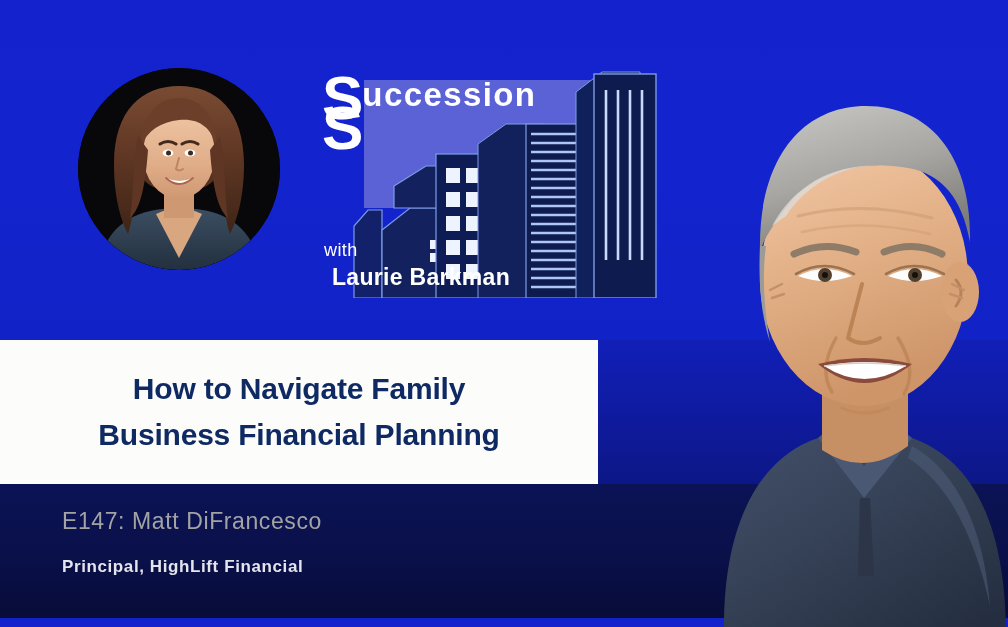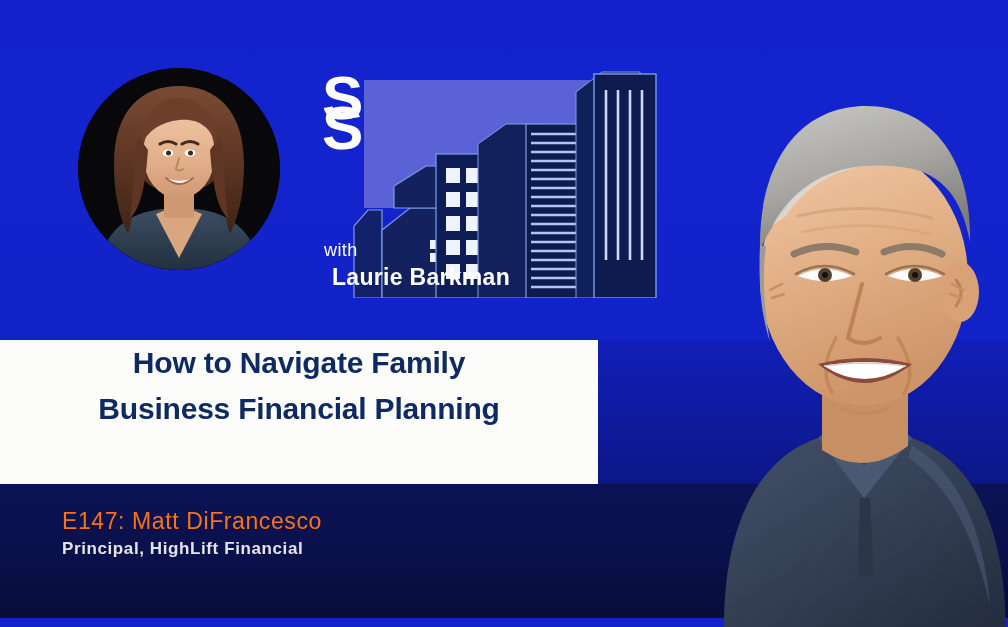--- a/index.html
+++ b/index.html
@@ -41,20 +41,21 @@
 
   
   .title-card {
     position: absolute;
     left: 0; top: 340px;
     width: 598px; height: 144px;
     background: #FCFCFA;
     display: flex;
     flex-direction: column;
     align-items: center;
+    justify-content: center;
   }
   .title-line {
     color: #0F2A63;
     font-size: 30px;
     font-weight: bold;
     line-height: 1.52;
     letter-spacing: -0.2px;
     text-align: center;
     white-space: nowrap;
   }
@@ -65,32 +66,32 @@
     left: 0; top: 484px;
     width: 1008px; height: 134px;
     background: linear-gradient(180deg, #0B1356 0%, #0A1049 55%, #070C38 100%);
   }
   .episode-text {
     position: absolute;
     left: 62px; top: 508px;
     z-index: 6;
   }
   .episode-title {
-    color: #f97316;
+    color: #a3a3a3;
     font-size: 23px;
     font-weight: normal;
     letter-spacing: 0.6px;
     white-space: nowrap;
   }
   .episode-sub {
     color: #E4E4EC;
     font-size: 17px;
     font-weight: bold;
     letter-spacing: 0.6px;
-    margin-top: 4px;
+    margin-top: 22px;
     white-space: nowrap;
   }
 
   
   .avatar {
     position: absolute;
     left: 78px; top: 68px;
     width: 202px; height: 202px;
     border-radius: 50%;
     overflow: hidden;
@@ -300,20 +301,21 @@
         <line x1="300" y1="32" x2="300" y2="202"></line>
         <line x1="312" y1="32" x2="312" y2="202"></line>
         <line x1="324" y1="32" x2="324" y2="202"></line>
       </g>
     </svg>
   </div>
 
   <div class="logo-wordmark">
     <div class="wm-row">
       <span class="wm-cap">S</span>
+      <span class="wm-rest">uccession</span>
     </div>
     <div class="wm-row wm-row2">
       <span class="wm-cap">S</span>
     </div>
   </div>
 
   <div class="logo-with">with</div>
   <div class="logo-host">Laurie Barkman</div>
 
   <div class="title-card">

